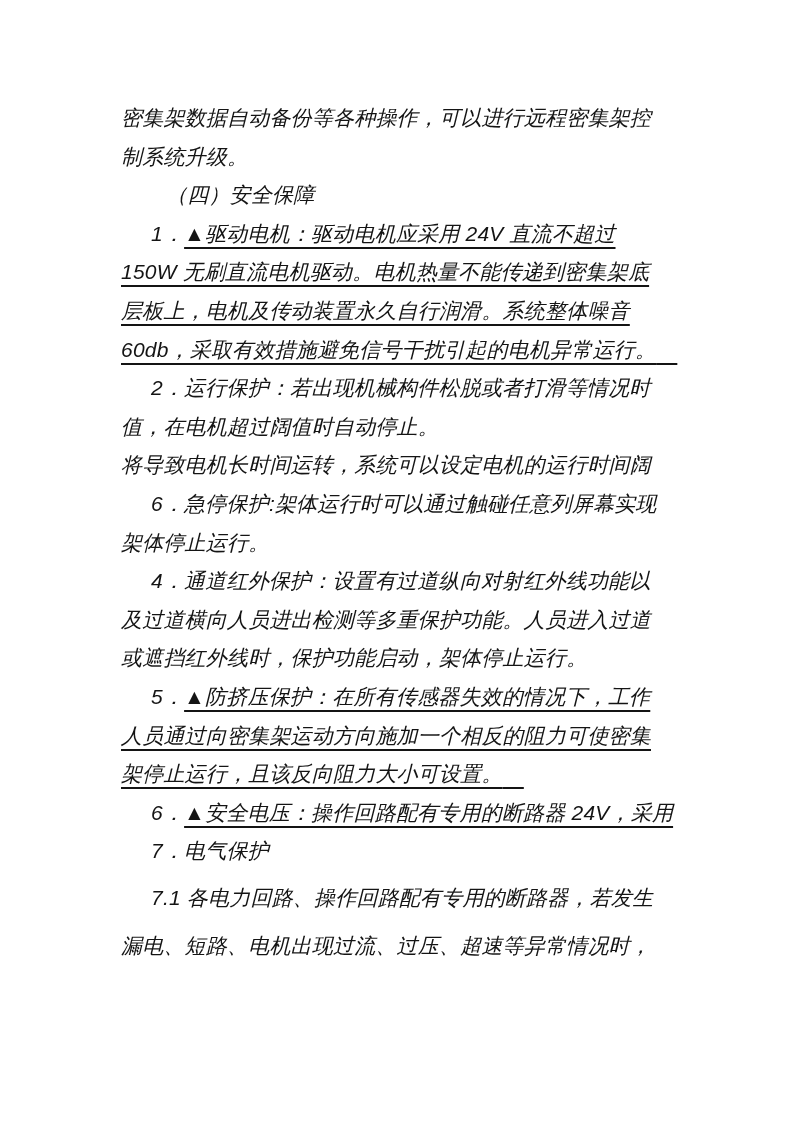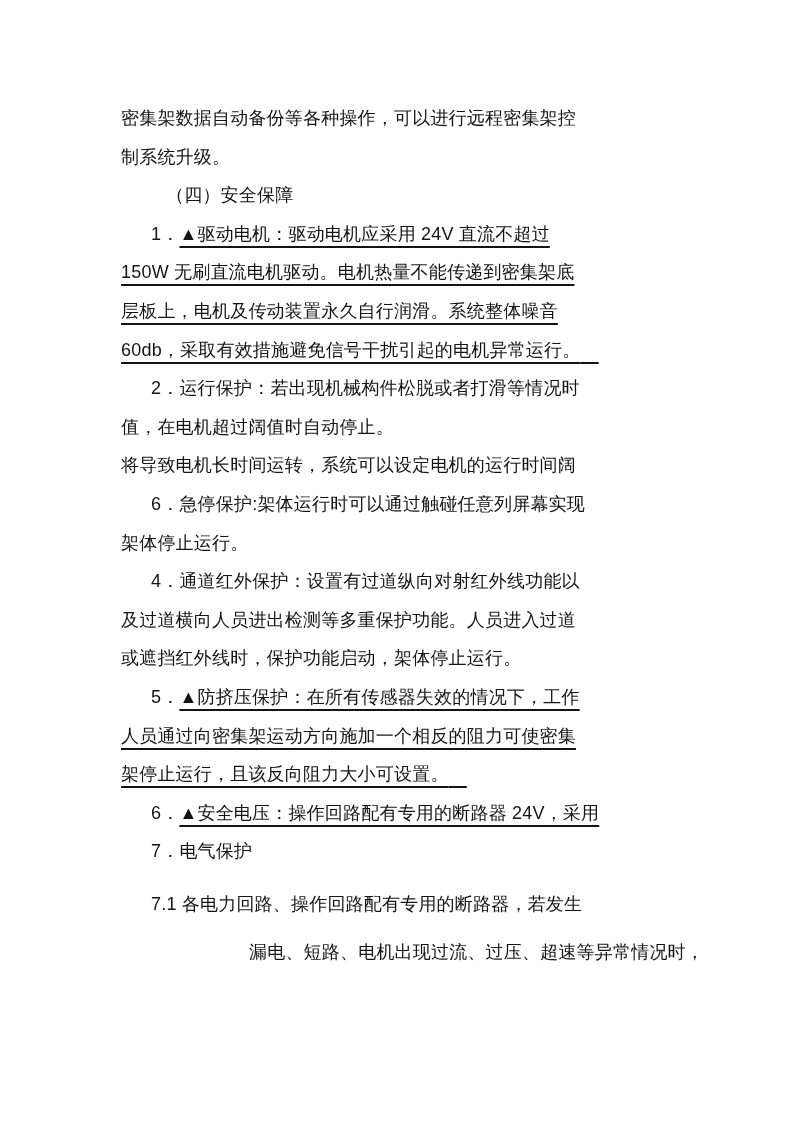--- a/index.html
+++ b/index.html
@@ -12,32 +12,33 @@
     width: 800px;
     height: 1131px;
     background: #ffffff;
     color: #141414;
     font-family: "Liberation Sans", sans-serif;
     box-sizing: border-box;
     padding: 99px 96px 0 121px;
     overflow: hidden;
   }
   .text-block {
-    font-size: 18px;
+    font-size: 21px;
     line-height: 38.6px;
     letter-spacing: 0.2px;
+    font-style: italic;
   }
   .line {
     white-space: pre;
     min-height: 38.6px;
   }
   .line.indent-para { text-indent: 45px; }
   .line.indent-num  { text-indent: 30px; }
-  .line.sp-sm { margin-top: 14px; }
-  .line.sp-lg { margin-top: 10px; text-align: right; }
+  .line.sp-sm { margin-top: 8px; }
+  .line.sp-lg { margin-top: 10px; }
   .u {
     text-decoration: underline;
     text-decoration-thickness: 2px;
     text-underline-offset: 6px;
     text-decoration-color: #141414;
   }
 </style>
 </head>
 <body>
 

